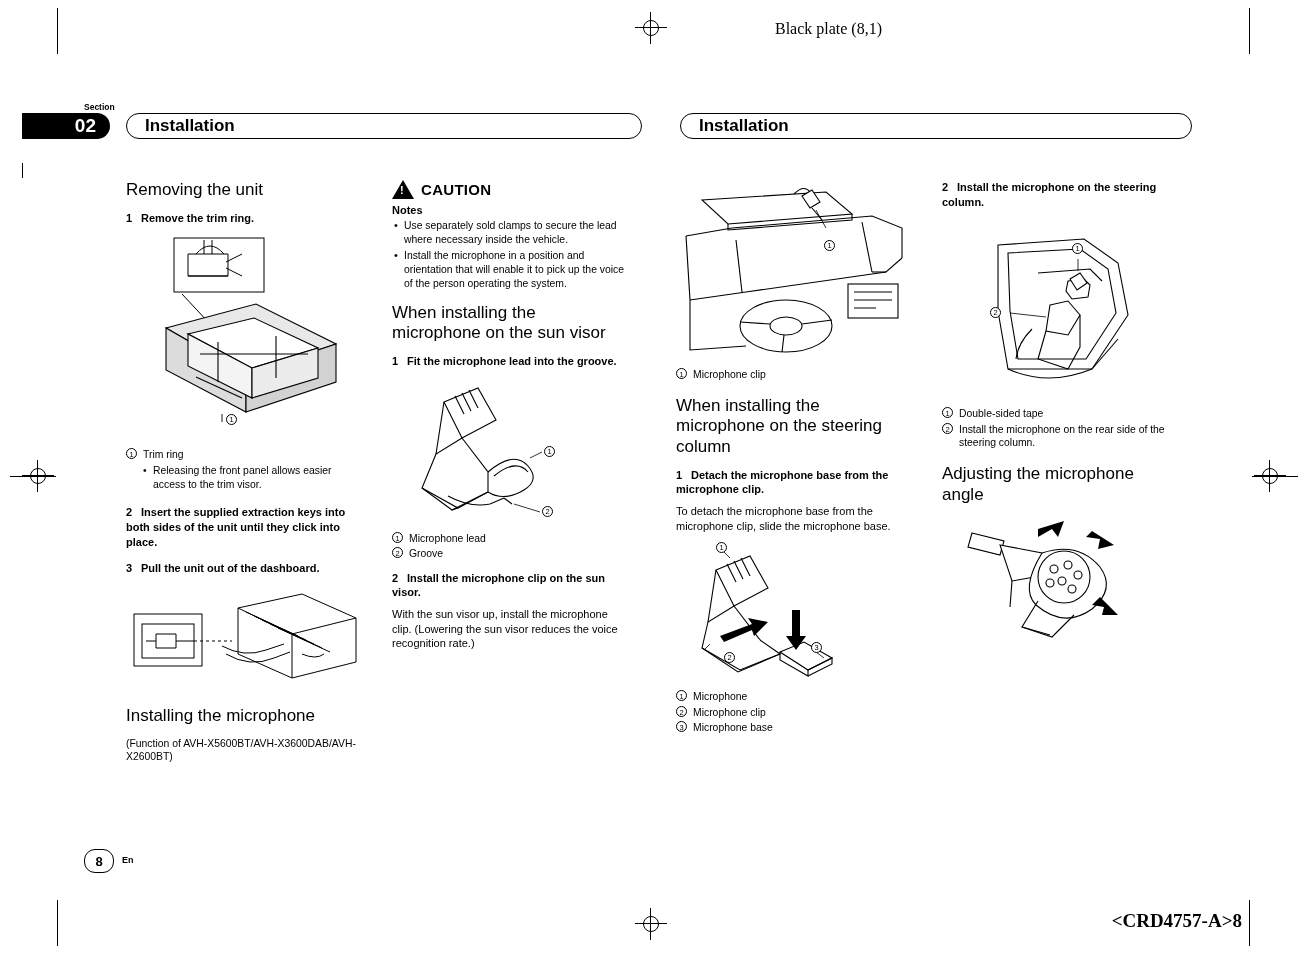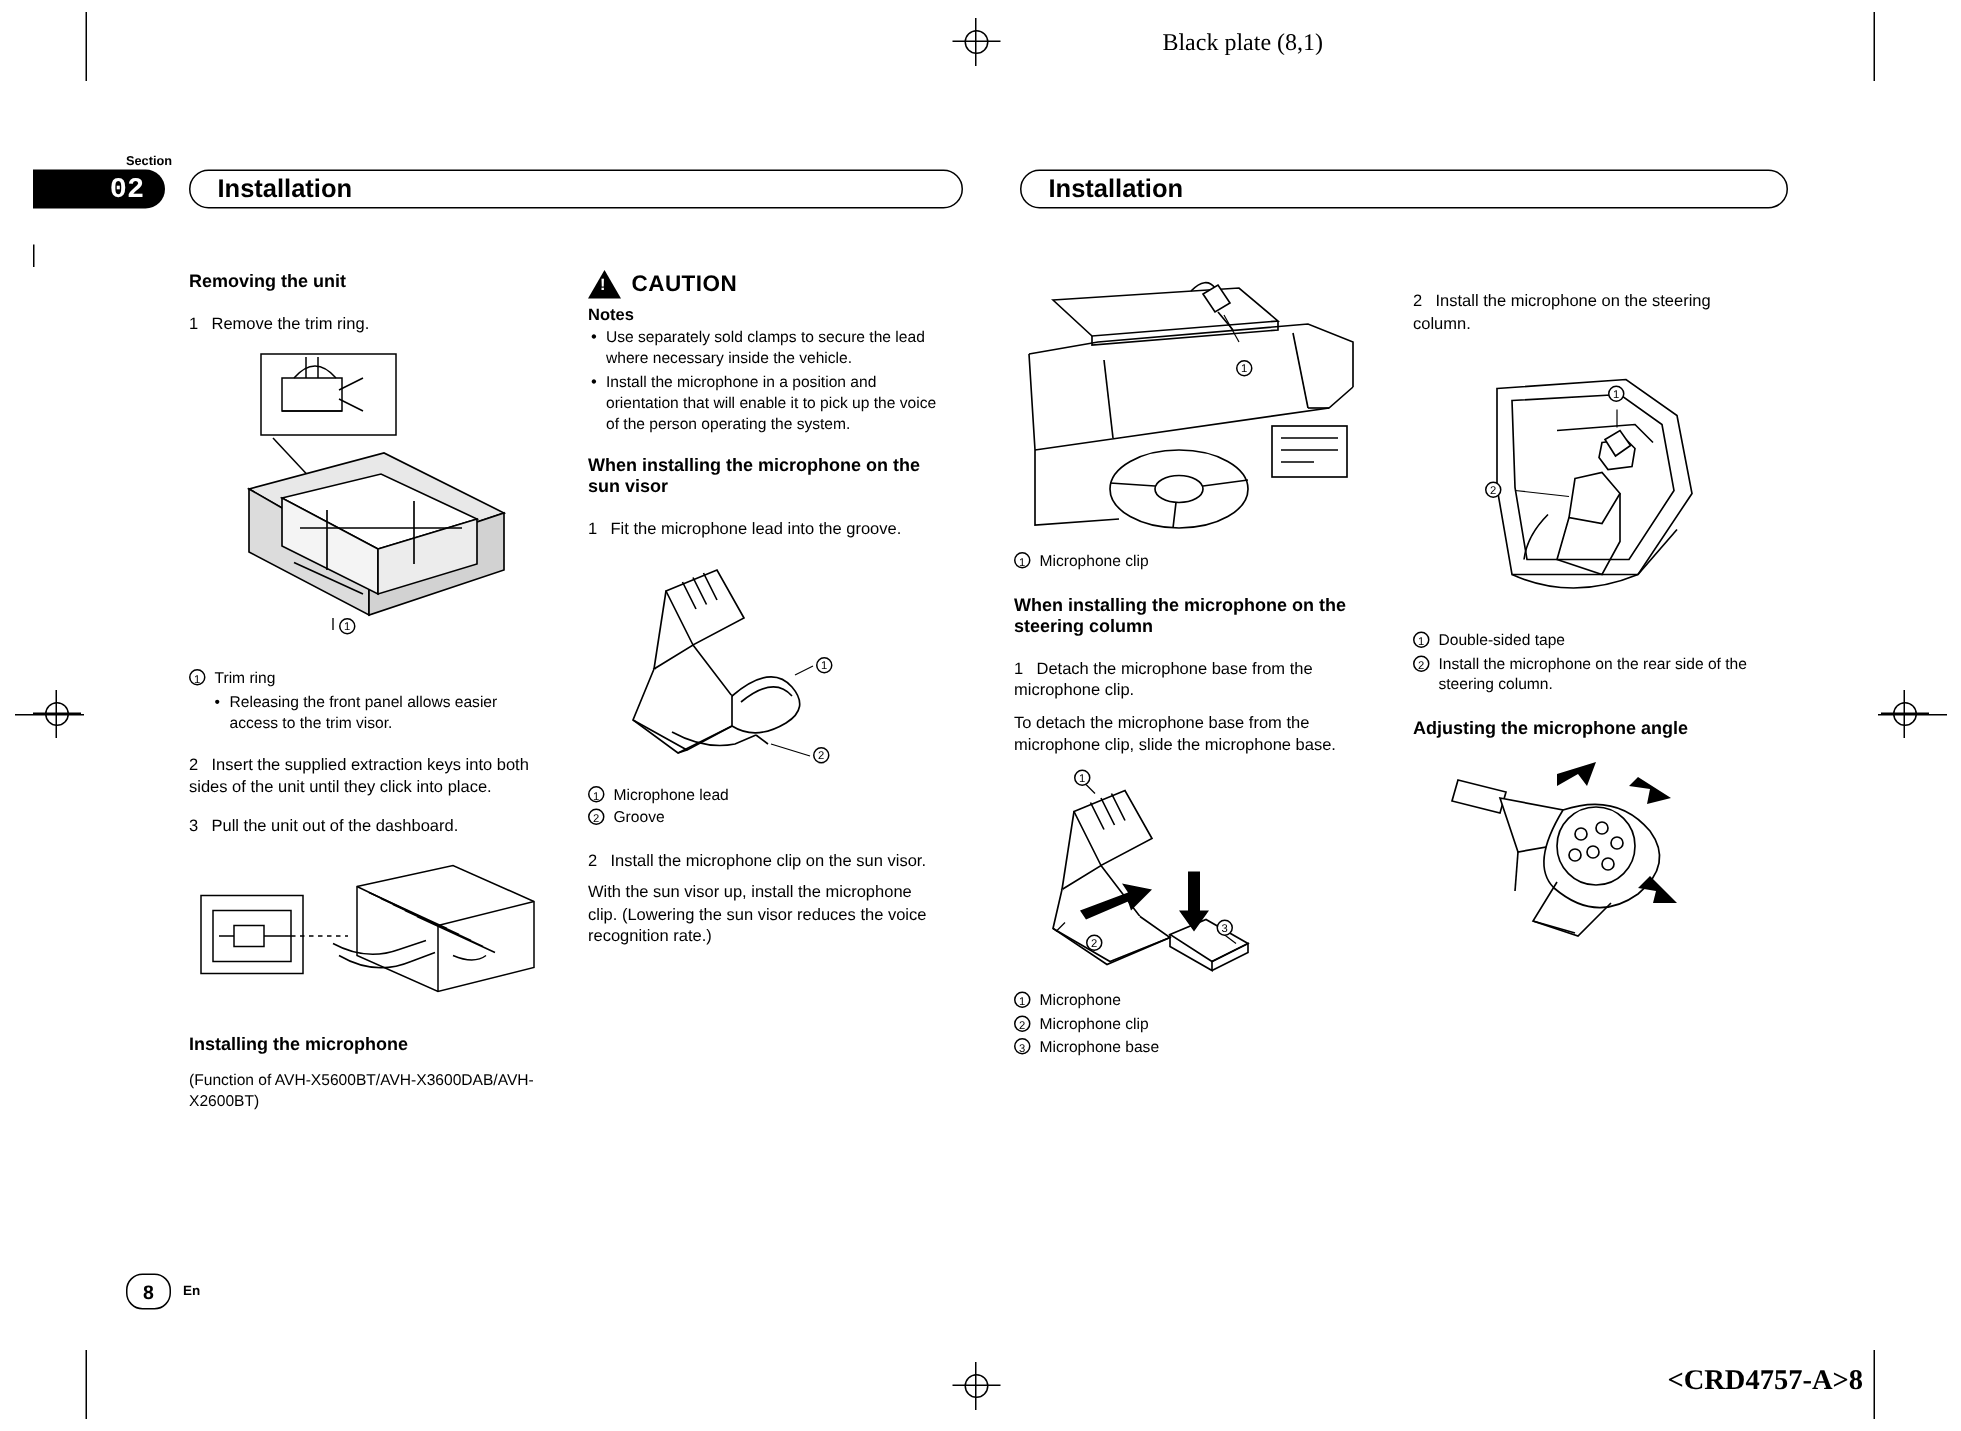--- a/index.html
+++ b/index.html
@@ -39,21 +39,21 @@
     position:absolute; left:84px; top:102px;
     font-size:8.5px; font-weight:bold;
   }
   .section-badge {
     position:absolute; left:22px; top:113px;
     width:88px; height:26px;
     background:#000; color:#fff;
     border-radius:0 13px 13px 0;
     font-size:19px; font-weight:bold;
     display:flex; align-items:center; justify-content:flex-end;
-    padding-right:14px; box-sizing:border-box;font-family:Liberation Mono, monospace;
+    padding-right:14px; box-sizing:border-box;
   }
 
   
   .headbar {
     position:absolute; height:26px;
     border:1.4px solid #000; border-radius:13px;
     box-sizing:border-box;
     display:flex; align-items:center;
     padding-left:18px;
     font-size:17px; font-weight:bold;
@@ -75,27 +75,27 @@
   }
 
   
   .col { position:absolute; top:180px; width:236px; }
   #col1 { left:126px; }
   #col2 { left:392px; }
   #col3 { left:676px; }
   #col4 { left:942px; }
 
   h2.h-big {
-    font-size:12px; font-weight:bold; margin:0 0 10px 0;
+    font-size:17px; font-weight:normal; margin:0 0 10px 0;
     line-height:1.22;
   }
 
   .step {
-    font-size:11px; font-weight:normal; line-height:1.33;
-    margin:14px 0 7px 0;
+    font-size:11px; font-weight:bold; line-height:1.33;
+    margin:0 0 7px 0;
   }
   .step .num { display:inline-block; width:15px; }
   .body {
     font-size:11px; line-height:1.33; margin:0 0 7px 0;
   }
   .body.small { font-size:10.4px; }
 
   
   .caution-head {
     display:flex; align-items:center; gap:7px; margin-bottom:5px;

